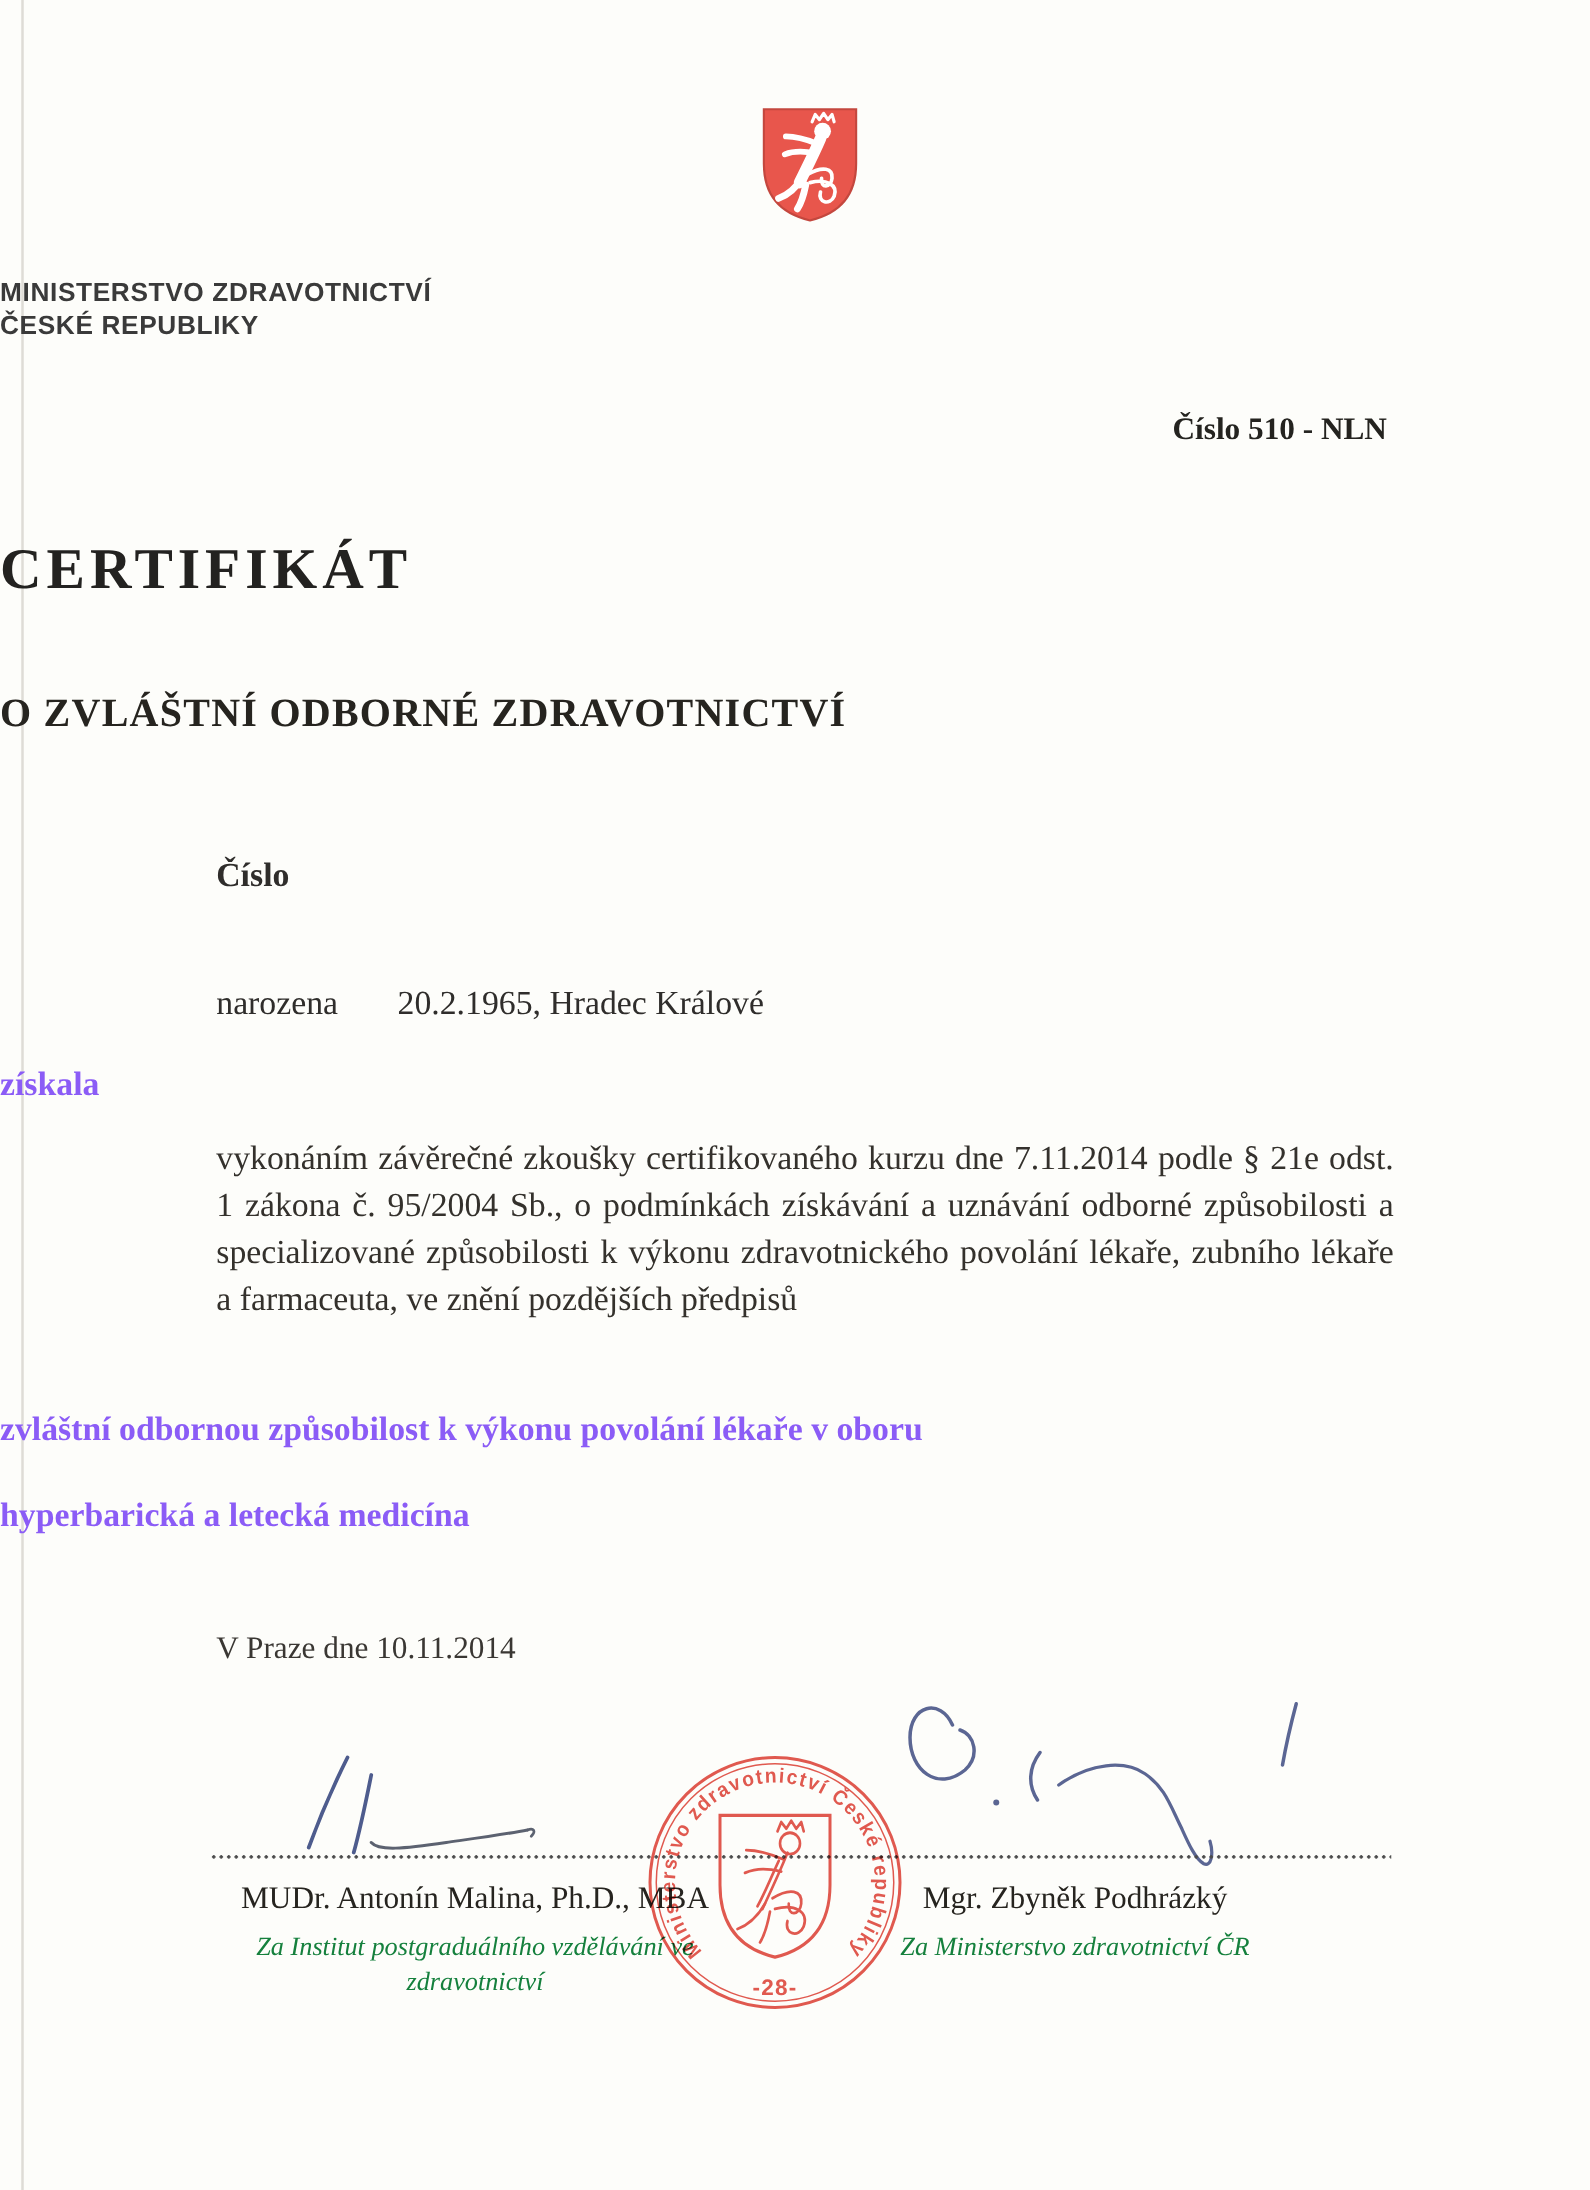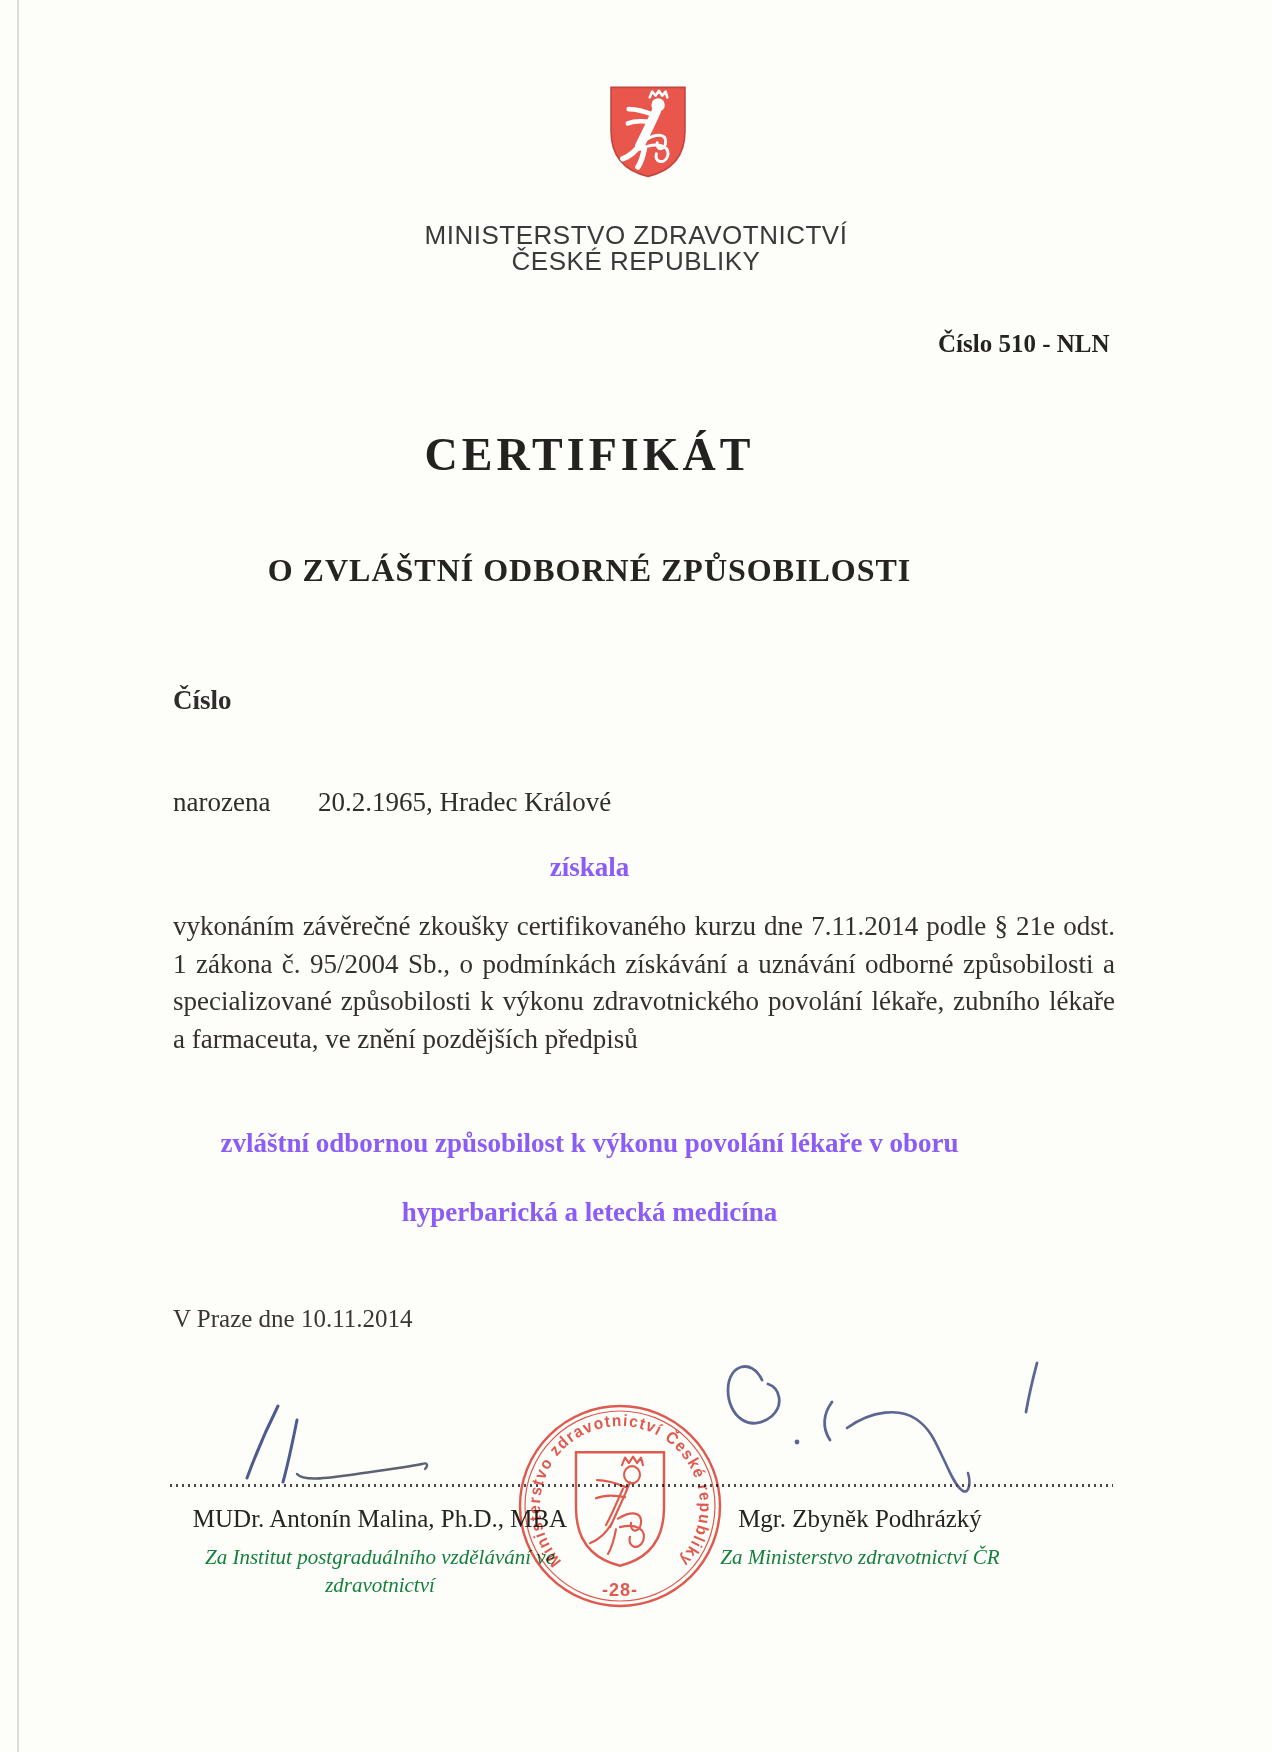--- a/index.html
+++ b/index.html
@@ -6,25 +6,25 @@
   .page{
     position:relative;
     width:1272px;height:1752px;
     background:#fdfdfa;
     overflow:hidden;
     font-family:"Liberation Serif", serif;
     color:#2f2d2b;
   }
   .scan-edge{position:absolute;left:17px;top:0;width:2px;height:100%;background:#dedcd6;}
   .abs{position:absolute;}
-  .centered{left:0;width:1179px;text-align:center;}
+  .centered{left:0;width:1179px;text-align:left;}
   .ministry{
     font-family:"Liberation Sans", sans-serif;
-    font-weight:normal;font-size:26px;line-height:26px;
-    letter-spacing:.5px;color:#3a3a3a;text-align:center;
+    font-weight:bold;font-size:21px;line-height:26px;
+    letter-spacing:.5px;color:#3a3a3a;text-align:left;
   }
   .cert-number{font-weight:bold;font-size:25px;color:#24231f;}
   .doc-title{font-weight:bold;font-size:46px;letter-spacing:4px;color:#232220;}
   .doc-subtitle{font-weight:bold;font-size:32px;letter-spacing:1px;color:#26241f;}
   .field-label{font-size:27px;}
   .field-label.bold,.bold-line{font-weight:bold;}
   .bold-line{font-size:27px;color:#8b5cf6;}
   .body-par{
     font-size:27px;line-height:37.5px;text-align:justify;
     width:942px;color:#34312c;
@@ -71,21 +71,21 @@
 
   <div class="abs ministry" style="left:0;top:222px;width:1272px;">
     <div>MINISTERSTVO ZDRAVOTNICTVÍ</div>
     <div>ČESKÉ REPUBLIKY</div>
   </div>
 
   <div class="abs cert-number" style="left:938px;top:330px;">Číslo  510 - NLN</div>
 
   <div class="abs centered doc-title" style="top:428px;">CERTIFIKÁT</div>
 
-  <div class="abs centered doc-subtitle" style="top:552px;">O ZVLÁŠTNÍ ODBORNÉ ZPŮSOBILOSTI</div>
+  <div class="abs centered doc-subtitle" style="top:552px;">O ZVLÁŠTNÍ ODBORNÉ ZDRAVOTNICTVÍ</div>
 
   <div class="abs field-label bold" style="left:173px;top:685px;">Číslo</div>
 
   <div class="abs field-label" style="left:173px;top:787px;">narozena</div>
   <div class="abs field-label" style="left:318px;top:787px;">20.2.1965, Hradec Králové</div>
 
   <div class="abs centered bold-line" style="top:852px;">získala</div>
 
   <div class="abs body-par" style="left:173px;top:908px;">vykonáním závěrečné zkoušky certifikovaného kurzu dne 7.11.2014 podle § 21e odst. 1 zákona č. 95/2004 Sb., o podmínkách získávání a uznávání odborné způsobilosti a specializované způsobilosti k výkonu zdravotnického povolání lékaře, zubního lékaře a farmaceuta, ve znění pozdějších předpisů</div>
 

